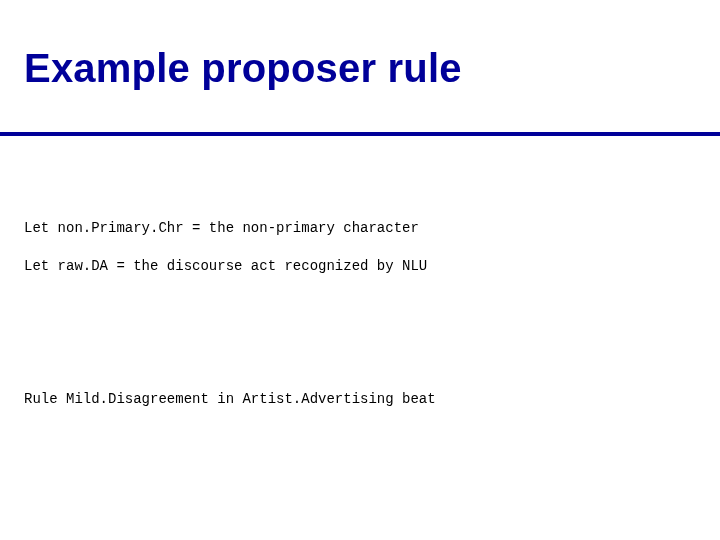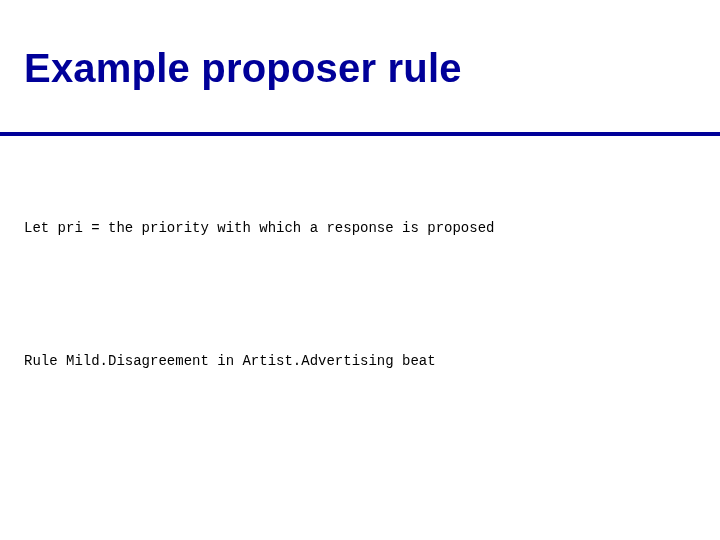--- a/index.html
+++ b/index.html
@@ -54,21 +54,22 @@
 <body>
 
 <div class="slide">
 
   <div class="title">Example proposer rule</div>
 
   <div class="rule"></div>
 
   <div class="codeblock">
     <div class="para1">
-<span class="row">Let pri = the priority with which a response is proposed</span>
+<span class="row">Let non.Primary.Chr = the non-primary character</span>
+<span class="row">Let raw.DA = the discourse act recognized by NLU</span>
     </div>
     <div class="para2">
 <span class="row">Rule Mild.Disagreement in Artist.Advertising beat</span>
 
 
 
 
 
 
 

